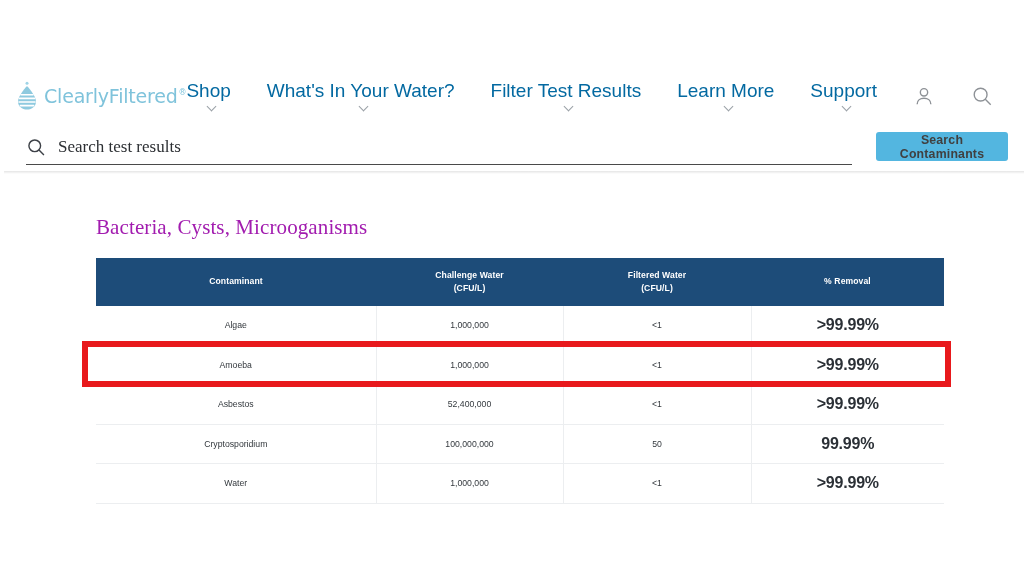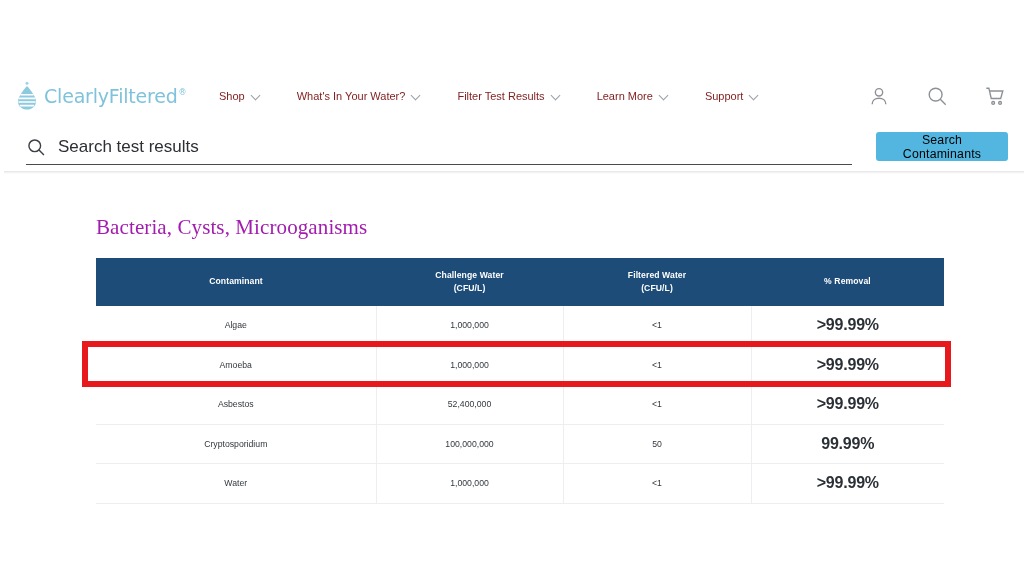--- a/index.html
+++ b/index.html
@@ -63,25 +63,26 @@
 
   .nav {
     display: flex;
     align-items: center;
     flex: 1;
     gap: 0px;
   }
   .nav-item {
     display: flex;
     align-items: center;
-    font-size: 11px;
-    color: #7f1d1d;
+    font-size: 19px;
+    color: #0369a1;
     white-space: nowrap;
     margin-right: 36px;
     cursor: pointer;
+    flex-direction: column;
   }
   .nav-item-label { }
   .caret {
     display: inline-block;
     margin-left: 7px;
     width: 9px;
     height: 9px;
     position: relative;
   }
   .caret::after {
@@ -129,44 +130,45 @@
   .search-icon-box {
     width: 20px; height: 20px;
     color: #3d4147;
     flex: none;
     margin-right: 12px;
   }
   .search-input {
     border: none;
     outline: none;
     background: transparent;
-    font-family: Liberation Sans, sans-serif;
+    font-family: Liberation Serif, serif;
     font-size: 17px;
     color: #2c2f33;
     width: 100%;
     padding: 0;
   }
   .search-input::placeholder {
     color: #2c2f33;
     opacity: 1;
   }
   .search-btn {
     position: absolute;
     left: 872px;
     top: 132px;
     width: 132px;
     height: 29px;
     background: #53b6e0;
-    color: #000000;
+    color: #404040;
     border: none;
     border-radius: 3px;
     font-size: 12.3px;
     font-family: "Liberation Sans", sans-serif;
     letter-spacing: 0.2px;
     cursor: pointer;
+    font-weight: bold;
   }
 
   .header-divider {
     position: absolute;
     left: 0; top: 171px;
     width: 1024px;
     height: 3px;
     background: linear-gradient(to bottom, rgba(0,0,0,0.10), rgba(0,0,0,0));
   }
 

